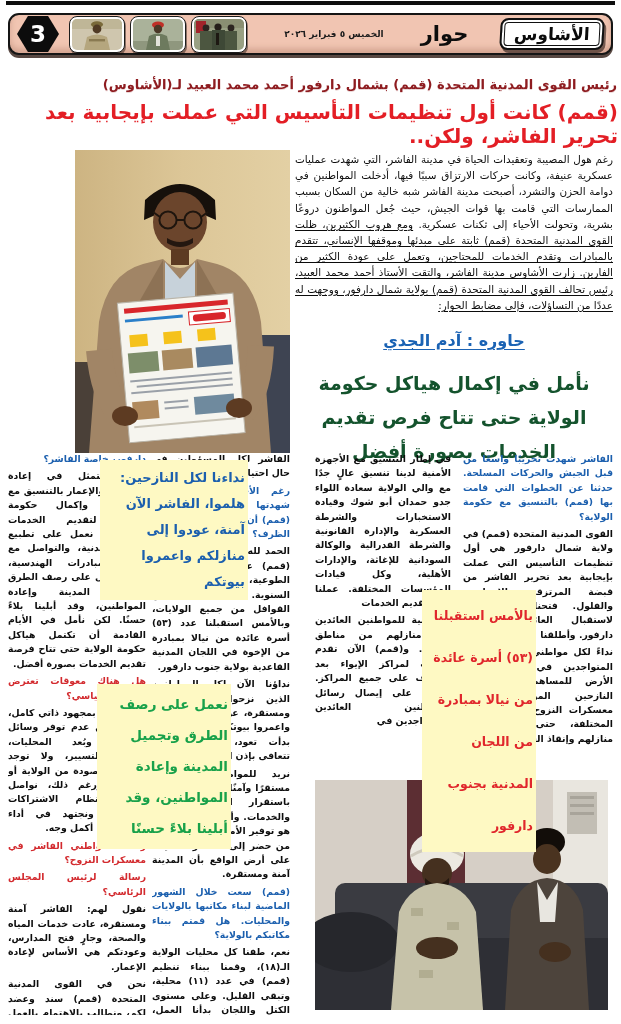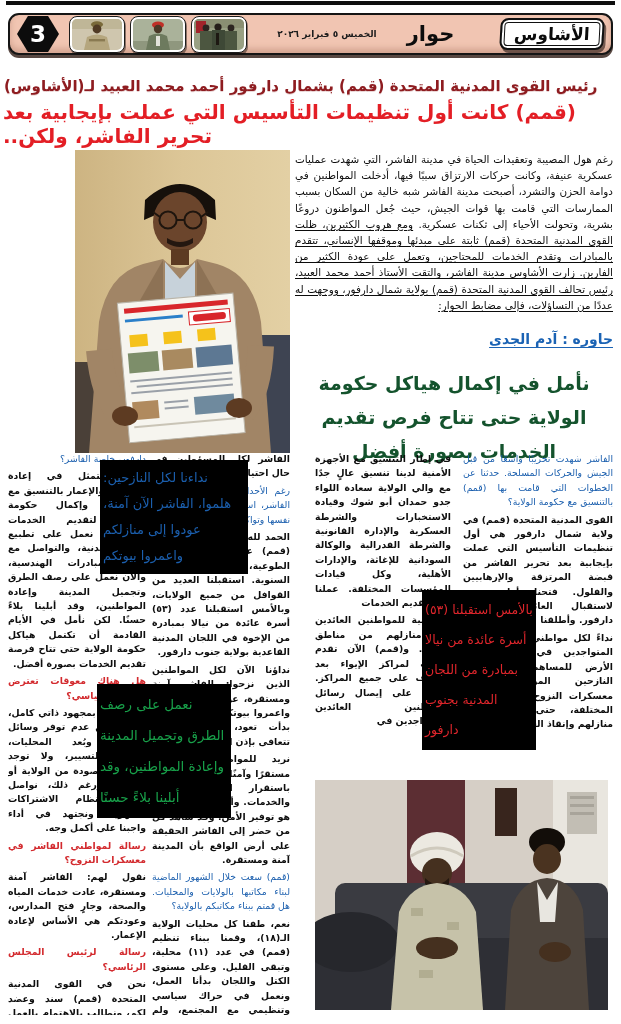--- a/index.html
+++ b/index.html
@@ -9,59 +9,59 @@
 
   .top-rule{position:absolute;top:1px;left:6px;right:6px;height:4px;background:#0e0e0e}
 
   
   .header-bar{position:absolute;top:13px;left:8px;right:8px;height:42px;background:#f1c5b2;
     border:2px solid #151515;border-radius:11px;box-shadow:0 3px 0 rgba(45,25,18,.8),inset 0 -4px 6px rgba(120,60,40,.25);
     display:flex;align-items:center;padding:0 7px;gap:6px}
   .logo-box{background:#fff;border:2px solid #111;border-radius:8px;padding:1px 12px;
     box-shadow:inset 0 0 0 2px #fff,inset 0 0 0 3px #111,2px 3px 0 rgba(20,10,8,.55);
     font-weight:900;font-size:17px;color:#0c0c0c;line-height:26px;transform:skewX(-3deg)}
-  .section-title{font-size:21px;font-weight:900;color:#0d0d0d;margin-right:40px}
+  .section-title{font-size:21px;font-weight:900;color:#0d0d0d;margin-right:26px}
   .issue-date{font-size:9px;font-weight:700;color:#1d1d1d;margin:16px auto}
   .thumbs{display:flex;gap:5px;align-items:center}
   .thumb{background:#fff;border:1.5px solid #1c1c1c;border-radius:8px;padding:2px;
     box-shadow:1px 2px 0 rgba(20,10,8,.45);line-height:0}
   .thumb svg{border-radius:5px}
   .page-badge{width:42px;height:36px;background:#0c0c0c;color:#fff;display:flex;align-items:center;justify-content:center;
     font-size:23px;font-weight:900;clip-path:polygon(26% 0,74% 0,100% 50%,74% 100%,26% 100%,0 50%);margin-right:4px}
 
   
-  .kicker{position:absolute;top:77px;left:4px;right:4px;text-align:left;color:#8e1c20;
-    font-size:15px;font-weight:900;text-shadow:0 1px 0 rgba(140,30,30,.18)}
-  .headline{position:absolute;top:100px;left:3px;right:3px;text-align:left;color:#e31e25;
+  .kicker{position:absolute;top:77px;left:4px;right:4px;text-align:right;color:#8e1c20;
+    font-size:13px;font-weight:900;text-shadow:0 1px 0 rgba(140,30,30,.18)}
+  .headline{position:absolute;top:100px;left:3px;right:3px;text-align:right;color:#e31e25;
     font-size:20px;font-weight:900;letter-spacing:-.2px;line-height:24px}
 
   
   .photo-top{position:absolute;top:150px;left:75px;width:215px;height:303px;line-height:0}
   .intro{position:absolute;top:151px;right:8px;width:318px;font-size:10.4px;line-height:16.2px;
     font-weight:400;color:#0b0b0b;text-align:justify}
   .intro .u{text-decoration:underline;text-underline-offset:2px}
-  .byline{position:absolute;top:331px;right:8px;width:318px;text-align:right;color:#1b63b4;
-    font-size:14px;font-weight:900;text-decoration:underline;text-underline-offset:3px}
+  .byline{position:absolute;top:331px;right:8px;width:318px;text-align:center;color:#1b63b4;
+    font-size:16px;font-weight:900;text-decoration:underline;text-underline-offset:3px}
   .subhead{position:absolute;top:366px;right:8px;width:318px;text-align:center;color:#14532d;
     font-size:19px;font-weight:900;line-height:34px}
 
   
   .col{position:absolute;top:452px;font-size:9.3px;line-height:14.4px;font-weight:600;
     color:#0d0d0d;text-align:justify;overflow:hidden}
   .col1{right:8px;width:150px;height:324px}
   .col2{right:170px;width:136px;height:324px}
   .col3{right:331px;width:138px;height:563px}
   .col4{right:475px;width:138px;height:563px}
   .seg{margin-bottom:3px}
-  .seg.q{color:#1b5fae;font-weight:400}
+  .seg.q{color:#1b5fae;font-weight:700}
   .seg.qr{color:#d32a2e;font-weight:800}
 
   
-  .callout{position:absolute;background:#000000;text-align:left;font-weight:400;padding:5px 3px}
-  .callout-red{left:422px;top:590px;width:114px;color:#e0262c;font-size:12.5px;line-height:30px}
+  .callout{position:absolute;background:#fef9c3;text-align:right;font-weight:700;padding:5px 3px}
+  .callout-red{left:422px;top:590px;width:114px;color:#e0262c;font-size:12.5px;line-height:42px}
   .callout-blue{left:100px;top:460px;width:148px;color:#1b5fae;font-size:13px;line-height:26px}
   .callout-green{left:97px;top:684px;width:134px;color:#18a14a;font-size:13.5px;line-height:31px}
 
   .photo-bottom{position:absolute;top:780px;left:315px;width:293px;height:230px;line-height:0;background:#fff}
 </style>
 </head>
 <body>
 
 <div class="page">
 
@@ -198,22 +198,22 @@
     <p class="seg a">نعم، طفنا كل محليات الولاية الـ(١٨)، وقمنا ببناء تنظيم (قمم) في عدد (١١) محلية، وتبقى القليل. وعلى مستوى الكتل واللجان بدأنا العمل، ونعمل في حراك سياسي وتنظيمي مع المجتمع، ولم يتبقَ إلا القليل لإكمال البناء الهيكلي، وجارٍ الترتيب لعقد مؤتمرات البناء.</p>
 
   </div>
 
   <div class="col col4">
     <p class="seg q">دارفور، خاصة الفاشر؟</p>
     <p class="seg a">خطتنا تتمثل في إعادة النازحين والإعمار بالتنسيق مع الحكومة، وإكمال حكومة الولاية لتقديم الخدمات الأساسية. نعمل على تطبيع الحياة المدنية، والتواصل مع فرق المبادرات الهندسية، والآن نعمل على رصف الطرق وتجميل المدينة وإعادة المواطنين، وقد أبلينا بلاءً حسنًا. لكن نأمل في الأيام القادمة أن تكتمل هياكل حكومة الولاية حتى تتاح فرصة تقديم الخدمات بصورة أفضل.</p>
     <p class="seg qr">هل هناك معوقات تعترض عملكم السياسي؟</p>
     <p class="seg a">نعم، نعمل بمجهود ذاتي كامل، ونعاني من عدم توفر وسائل الحركة، وبُعد المحليات، وانعدام التسيير، ولا توجد ميزانية مرصودة من الولاية أو المركز. ورغم ذلك، نواصل العمل بنظام الاشتراكات الشهرية، ونجتهد في أداء واجبنا على أكمل وجه.</p>
     <p class="seg qr">رسالة لمواطني الفاشر في معسكرات النزوح؟</p>
+    <p class="seg qr">رسالة لرئيس المجلس الرئاسي؟</p>
     <p class="seg a">نقول لهم: الفاشر آمنة ومستقرة، عادت خدمات المياه والصحة، وجارٍ فتح المدارس، وعودتكم هي الأساس لإعادة الإعمار.</p>
-    <p class="seg qr">رسالة لرئيس المجلس الرئاسي؟</p>
     <p class="seg a">نحن في القوى المدنية المتحدة (قمم) سند وعضد لكم، ونطالب بالاهتمام بالعمل المدني والسياسي لأنه أساس تطبيع الحياة المدنية، ولا يمكن إهماله لصالح العمل العسكري.</p>
 
   </div>
 
   <div class="photo-bottom">
     <svg width="293" height="230" viewBox="0 0 293 230">
       <rect width="293" height="230" fill="#d6cfc6"></rect>
       <rect x="92" y="0" width="58" height="152" fill="#5c2e33"></rect>
       <rect x="238" y="0" width="55" height="146" fill="#e9e6df"></rect>
       <rect x="252" y="12" width="30" height="42" fill="#c2beb4"></rect>

